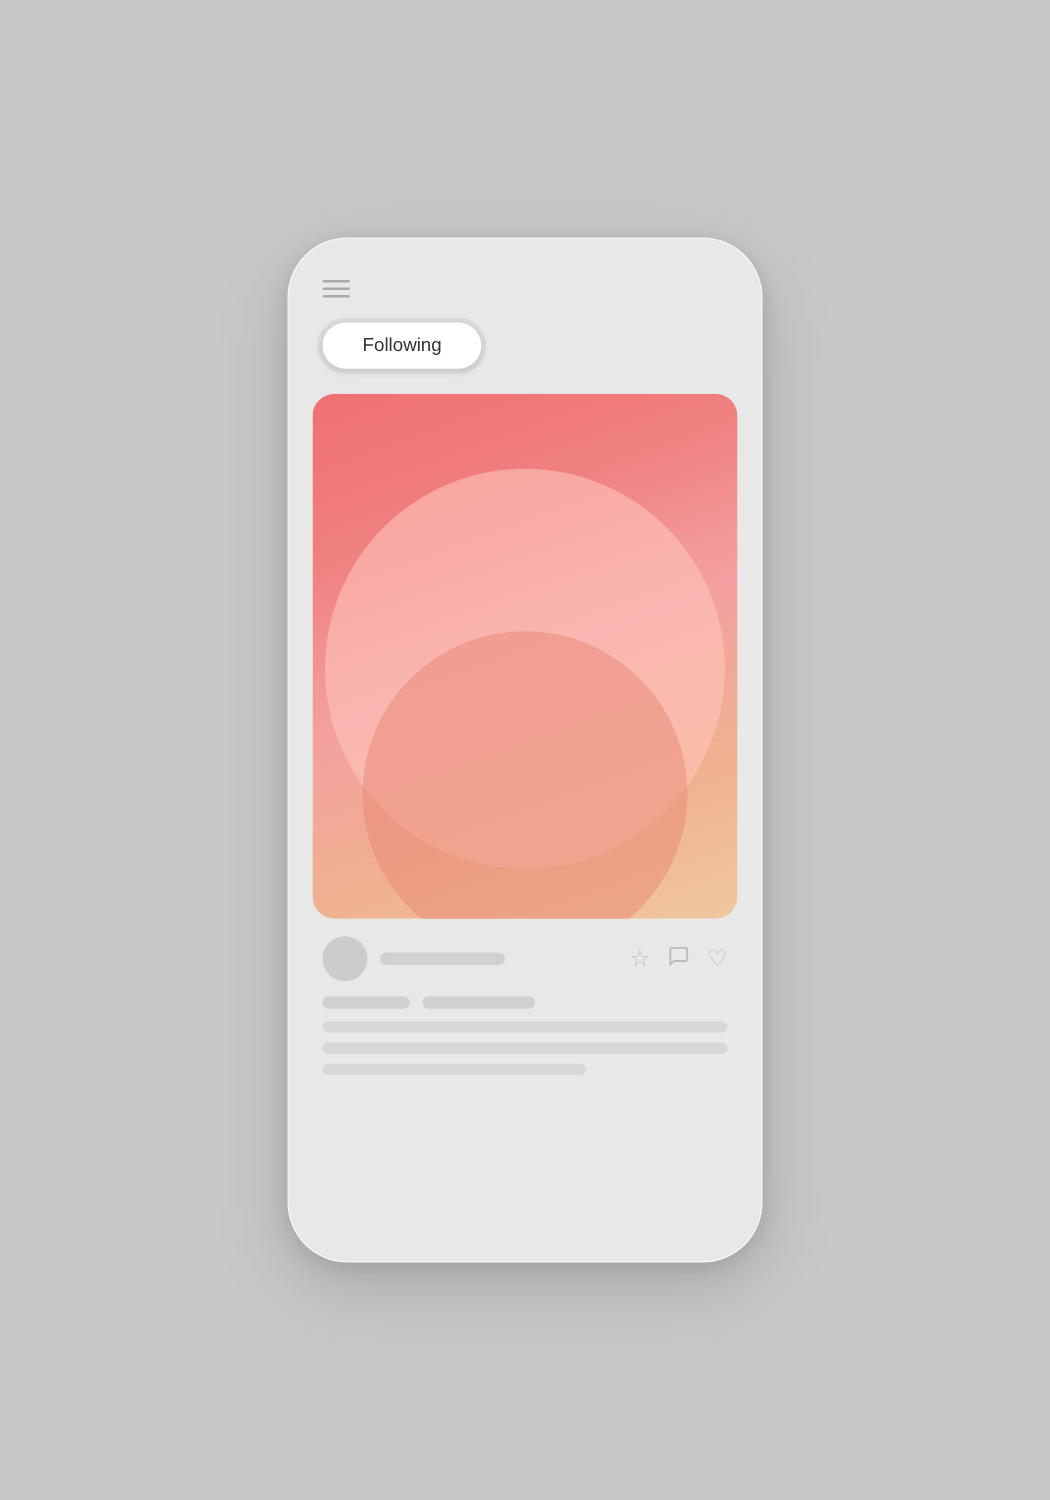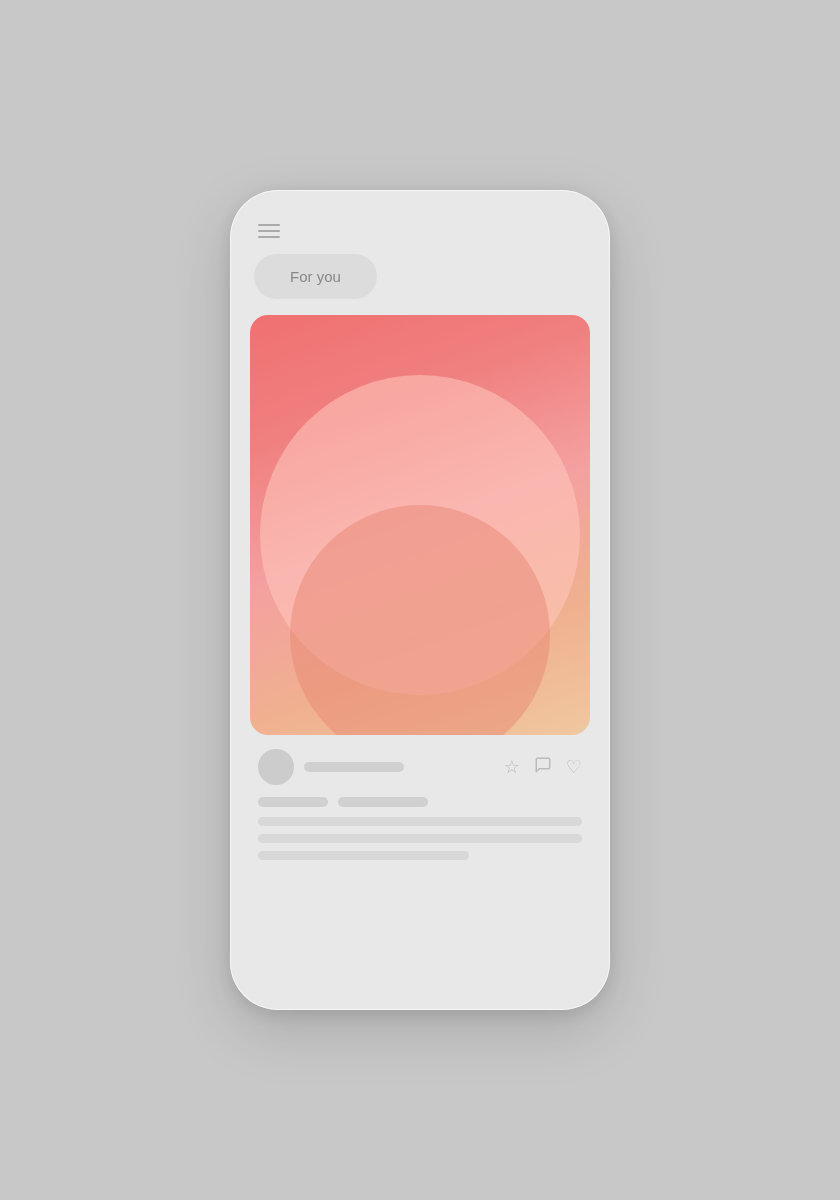--- a/index.html
+++ b/index.html
@@ -223,21 +223,21 @@
 
   <div class="top-bar">
     <div class="hamburger-icon">
       <span></span>
       <span></span>
       <span></span>
     </div>
   </div>
 
   <div class="tab-switcher">
-    <button class="tab-btn inactive">For you</button>
+    <button class="tab-btn active">Following</button>
   </div>
 
   <div class="image-card">
     <div class="gradient-image">
       <div class="gradient-bg"></div>
       <div class="circle-large"></div>
       <div class="circle-medium"></div>
     </div>
   </div>
 

